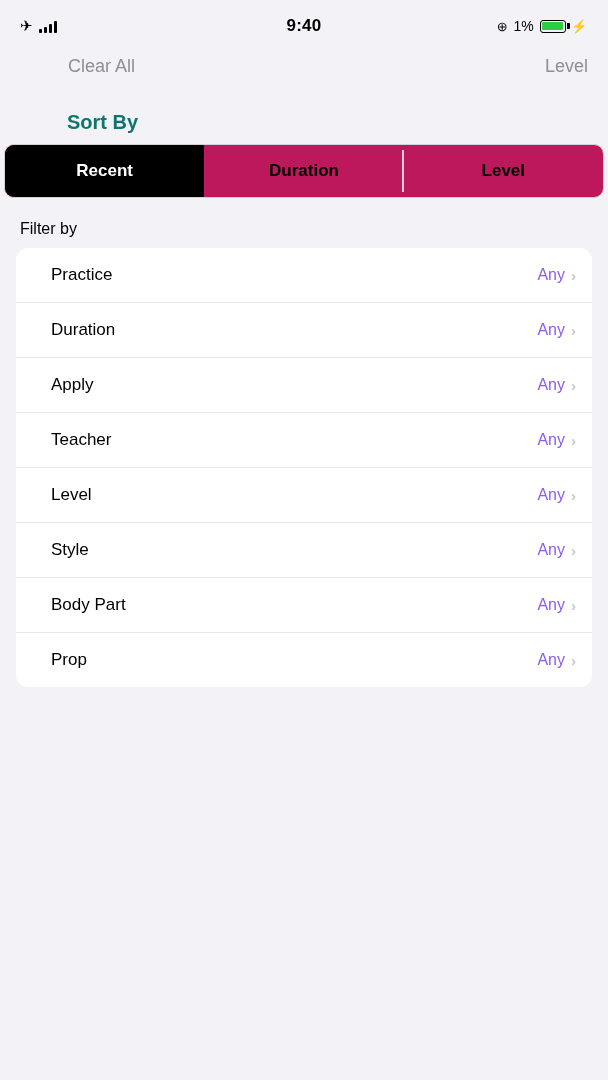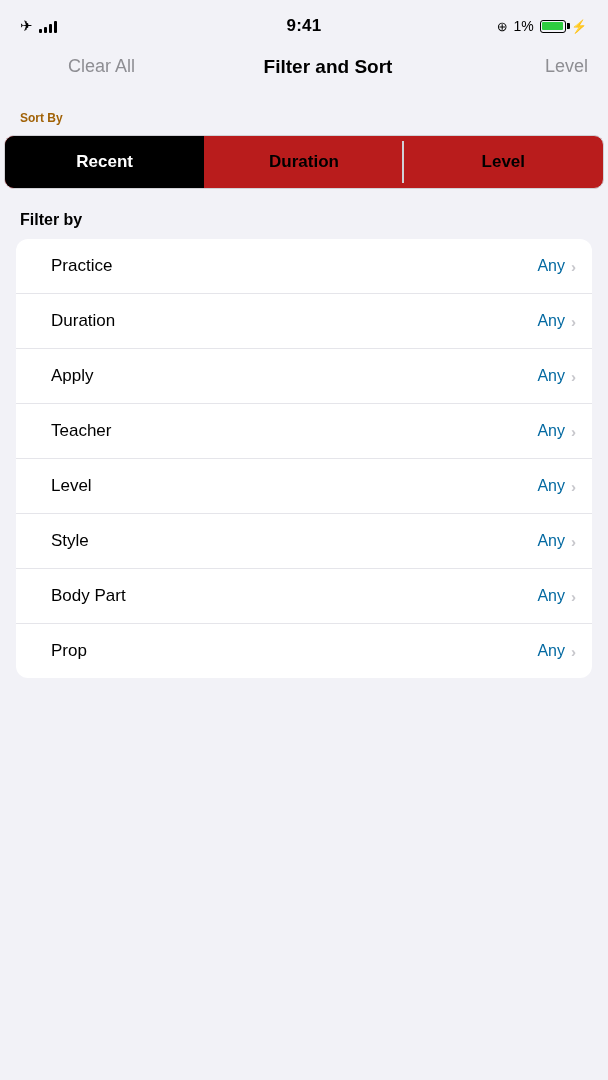--- a/index.html
+++ b/index.html
@@ -65,34 +65,35 @@
     .nav-btn.right { text-align: right; }
     .nav-title {
       font-size: 19px;
       font-weight: 700;
       color: #000;
       text-align: center;
     }
 
     
     .section-label {
-      font-size: 12px;
+      font-size: 20px;
       font-weight: 600;
-      color: #a16207;
+      color: #0f766e;
       padding: 18px 20px 10px 20px;
+      margin-left: 47px;
     }
 
     
     .sort-segment {
       display: flex;
       margin: 0 4px;
       border: 1.5px solid #d1d1d6;
       border-radius: 10px;
       overflow: hidden;
-      background: #b91c1c;
+      background: #be185d;
     }
     .sort-option {
       flex: 1;
       padding: 16px 0;
       font-size: 17px;
       font-weight: 600;
       text-align: center;
       background: none;
       border: none;
       cursor: pointer;
@@ -112,21 +113,21 @@
       background: #000;
       color: #fff;
     }
     .sort-option.active::after {
       display: none;
     }
 
     
     .filter-label {
       font-size: 16px;
-      font-weight: 700;
+      font-weight: 400;
       color: #000;
       padding: 22px 36px 10px 20px;
     }
 
     .filter-list {
       margin: 0 16px;
       background: #fff;
       border-radius: 12px;
       overflow: hidden;
     }
@@ -150,21 +151,21 @@
     }
 
     .filter-row-right {
       display: flex;
       align-items: center;
       gap: 6px;
     }
 
     .filter-row-value {
       font-size: 16px;
-      color: #0369a1;
+      color: #8b5cf6;
     }
 
     .chevron-icon {
       color: #c7c7cc;
       font-size: 15px;
       font-weight: 600;
     }
 
     
     .airplane-icon {
@@ -220,36 +221,35 @@
 <div class="status-bar">
   <div class="status-left">
     <span class="airplane-icon">✈</span>
     <div class="signal-bars">
       <div class="signal-bar" style="height:4px"></div>
       <div class="signal-bar" style="height:6px"></div>
       <div class="signal-bar" style="height:9px"></div>
       <div class="signal-bar" style="height:12px"></div>
     </div>
   </div>
-  <span class="status-time">9:41</span>
+  <span class="status-time">9:40</span>
   <div class="status-right">
     <span style="font-size:13px;">⊕</span>
     <span>1%</span>
     <div class="battery-container">
       <div class="battery">
         <div class="battery-fill"></div>
       </div>
     </div>
     <span style="font-size:13px;">⚡</span>
   </div>
 </div>
 
 <div class="nav-bar">
   <button class="nav-btn left">Clear All</button>
-  <span class="nav-title">Filter and Sort</span>
   <button class="nav-btn right">Level</button>
 </div>
 
 <div class="section-label">Sort By</div>
 
 <div class="sort-segment">
   <button class="sort-option active">
     <span>Recent</span>
   </button>
   <button class="sort-option">

